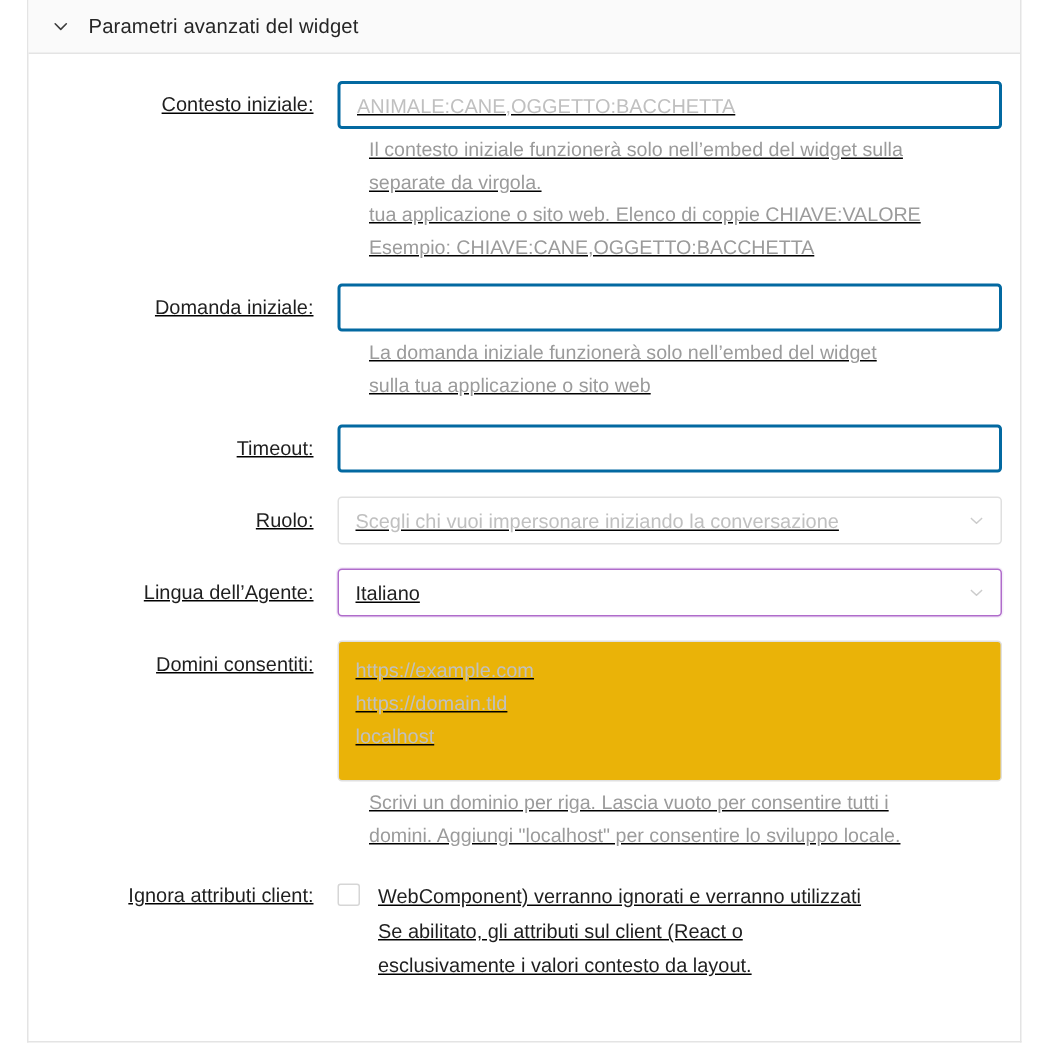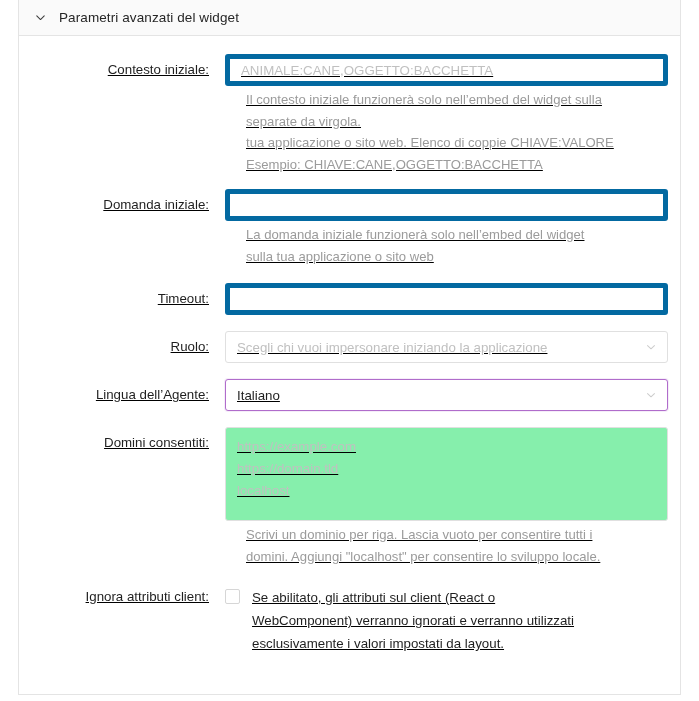--- a/index.html
+++ b/index.html
@@ -86,21 +86,21 @@
     flex: 1 1 auto;
     padding-right: 12px;
     box-sizing: border-box;
   }
 
   
   .inp {
     box-sizing: border-box;
     width: 100%;
     height: 32px;
-    border: 5px solid #0369a1;
+    border: 2px solid #0369a1;
     border-radius: 3px;
     background: #ffffff;
     font-family: inherit;
     font-size: 13.3px;
     color: #0c4a6e;
     padding: 0 11px;
     outline: none;
     display: block;
   }
   .inp::placeholder { color: #c0c0c0; }
@@ -139,21 +139,21 @@
     justify-content: center;
     pointer-events: none;
   }
 
   .ta {
     box-sizing: border-box;
     width: 100%;
     height: 94px;
     border: 1px solid #e0e0e0;
     border-radius: 3px;
-    background: #86efac;
+    background: #eab308;
     font-family: inherit;
     font-size: 13.3px;
     color: #1f1f1f;
     padding: 8px 11px;
     outline: none;
     resize: none;
     line-height: 22px;
     display: block;
   }
   .ta::placeholder { color: #c0c0c0; }
@@ -249,21 +249,21 @@
         <input class="inp" type="text" placeholder="" style="">
       </div>
     </div>
 
     <div class="gap-c"></div>
 
     <div class="row">
       <div class="label-col">Ruolo:</div>
       <div class="field-col">
         <div class="sel-wrap">
-          <div class="sel placeholderish">Scegli chi vuoi impersonare iniziando la applicazione</div>
+          <div class="sel placeholderish">Scegli chi vuoi impersonare iniziando la conversazione</div>
           <span class="sel-arrow">
             <svg width="12" height="12" viewBox="0 0 14 14" fill="none" aria-hidden="true">
               <path d="M3 5.4 L7 9.1 L11 5.4" stroke="#cccccc" stroke-width="1.2" stroke-linecap="round" stroke-linejoin="round"></path>
             </svg>
           </span>
         </div>
       </div>
     </div>
 
     <div class="gap-c"></div>
@@ -298,22 +298,22 @@
     </div>
 
     <div class="gap-a"></div>
 
     <div class="row">
       <div class="label-col">Ignora attributi client:</div>
       <div class="field-col">
         <div class="cb-area">
           <span class="cb"></span>
           <span class="cb-text">
+            <span class="ln">WebComponent) verranno ignorati e verranno utilizzati</span>
             <span class="ln">Se abilitato, gli attributi sul client (React o</span>
-            <span class="ln">WebComponent) verranno ignorati e verranno utilizzati</span>
-            <span class="ln">esclusivamente i valori impostati da layout.</span>
+            <span class="ln">esclusivamente i valori contesto da layout.</span>
           </span>
         </div>
       </div>
     </div>
 
   </div>
 </div>
 
 </body></html>

